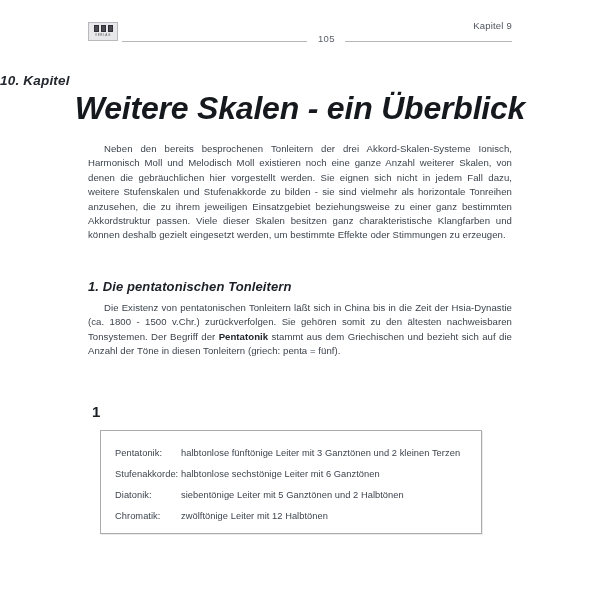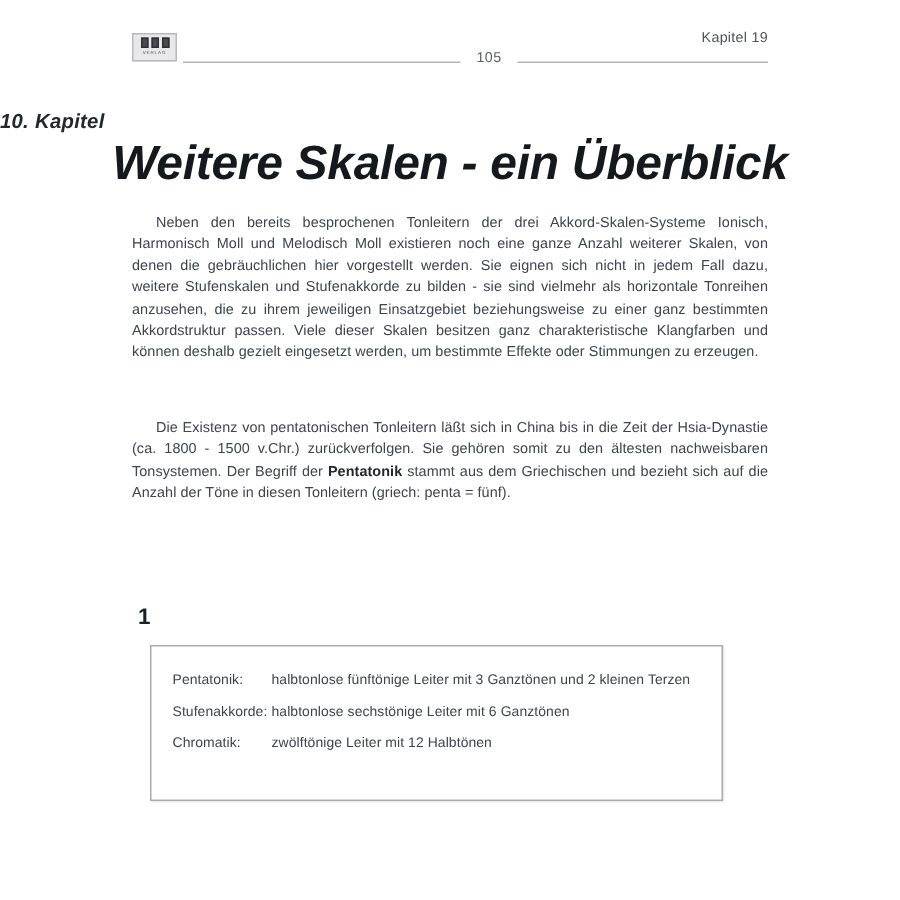--- a/index.html
+++ b/index.html
@@ -71,24 +71,24 @@
   .rule-left {
     position: absolute;
     left: 34px;
     top: 21px;
     width: 185px;
     height: 1px;
     background: #b4b6ba;
   }
   .page-number {
     position: absolute;
-    left: 219px;
+    left: 230px;
     top: 13px;
     width: 38px;
-    text-align: center;
+    text-align: left;
     font-size: 9.5px;
     color: #5a5f68;
     letter-spacing: 0.3px;
   }
   .rule-right {
     position: absolute;
     left: 257px;
     top: 21px;
     width: 167px;
     height: 1px;
@@ -209,50 +209,55 @@
         <i></i>
         <i></i>
         <i></i>
       </div>
       <div class="logo-word">VERLAG</div>
     </div>
 
     <div class="rule-left"></div>
     <div class="page-number">105</div>
     <div class="rule-right"></div>
-    <div class="chapter-label">Kapitel 19</div>
+    <div class="chapter-label">Kapitel 9</div>
   </div>
 
   <div class="kapitel-line">10. Kapitel</div>
   <div class="main-title">Weitere Skalen - ein Überblick</div>
 
   <div class="body-col" style="top:142px;">
     <p class="para">Neben den bereits besprochenen Tonleitern der drei Akkord-Skalen-Systeme Ionisch, Harmonisch Moll und Melodisch Moll existieren noch eine ganze Anzahl weiterer Skalen, von denen die gebräuchlichen hier vorgestellt werden. Sie eignen sich nicht in jedem Fall dazu, weitere Stufenskalen und Stufenakkorde zu bilden - sie sind vielmehr als horizontale Tonreihen anzusehen, die zu ihrem jeweiligen Einsatzgebiet beziehungsweise zu einer ganz bestimmten Akkordstruktur passen. Viele dieser Skalen besitzen ganz charakteristische Klangfarben und können deshalb gezielt eingesetzt werden, um bestimmte Effekte oder Stimmungen zu erzeugen.</p>
   </div>
 
   <div class="body-col" style="top:279px;">
+    <div class="sec-heading">1. Die pentatonischen Tonleitern</div>
 
     <p class="para"><span>Die Existenz von pentatonischen Tonleitern läßt sich in China bis in die Zeit der Hsia-Dynastie (ca. 1800 - 1500 v.Chr.) zurückverfolgen. Sie gehören somit zu den ältesten nachweisbaren Tonsystemen. Der Begriff der </span><b class="inline-bold">Pentatonik</b><span> stammt aus dem Griechischen und bezieht sich auf die Anzahl der Töne in diesen Tonleitern (griech: penta = fünf).</span></p>
 
   </div>
 
   <div class="example-number">1</div>
 
   <div class="example-box">
     <table class="def-table">
       <tbody>
         <tr>
           <td class="term">Pentatonik:</td>
           <td class="desc">halbtonlose fünftönige Leiter mit 3 Ganztönen und 2 kleinen Terzen</td>
         </tr>
         <tr>
           <td class="term">Stufenakkorde:</td>
           <td class="desc">halbtonlose sechstönige Leiter mit 6 Ganztönen</td>
         </tr>
         <tr>
+          <td class="term">Diatonik:</td>
+          <td class="desc">siebentönige Leiter mit 5 Ganztönen und 2 Halbtönen</td>
+        </tr>
+        <tr>
           <td class="term">Chromatik:</td>
           <td class="desc">zwölftönige Leiter mit 12 Halbtönen</td>
         </tr>
       </tbody>
     </table>
   </div>
 
 </div>
 
 </body></html>

